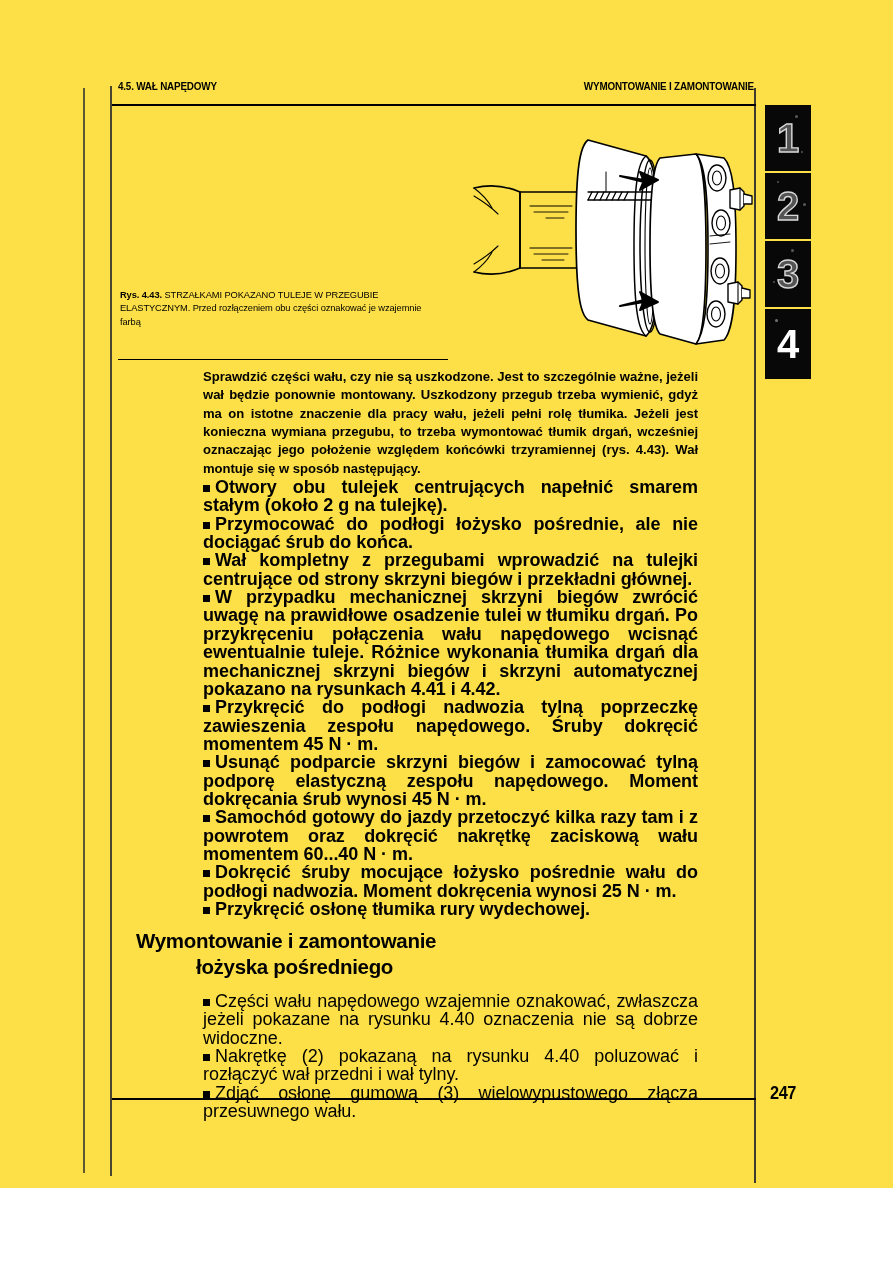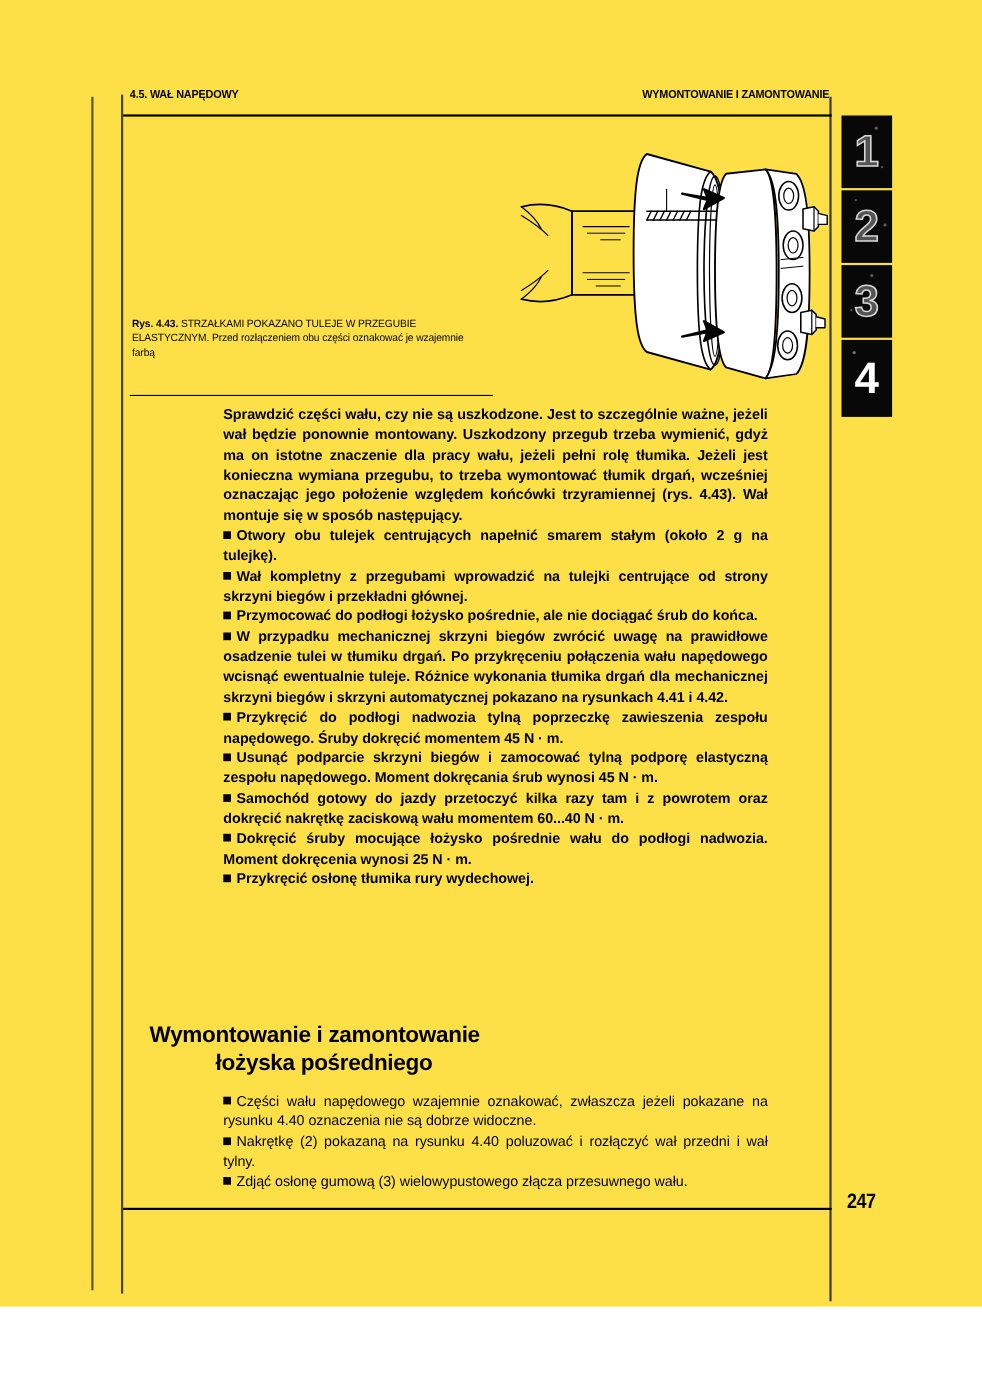--- a/index.html
+++ b/index.html
@@ -129,21 +129,21 @@
   }
   .para {
     font-size: 13.1px;
     line-height: 18.35px;
     text-align: justify;
     letter-spacing: -0.05px;
     margin: 0;
     word-spacing: 0.1px;
   }
   .bullet-item {
-    font-size: 13px;
+    font-size: 18px;
     line-height: 18.35px;
     text-align: justify;
     letter-spacing: -0.05px;
     margin: 0;
     position: relative;
   }
   .bullet-item .sq {
     display: inline-block;
     width: 7px;
     height: 7px;
@@ -288,22 +288,22 @@
   </div>
 
   <div class="caption">
     <span class="fig-no">Rys. 4.43.</span><span> STRZAŁKAMI POKAZANO TULEJE W PRZEGUBIE ELASTYCZNYM.</span><span> Przed rozłączeniem obu części oznakować je wzajemnie farbą</span>
   </div>
   <div class="rule caption-rule"></div>
 
   <div class="body-col">
     <p class="para">Sprawdzić części wału, czy nie są uszkodzone. Jest to szczególnie ważne, jeżeli wał będzie ponownie montowany. Uszkodzony przegub trzeba wymienić, gdyż ma on istotne znaczenie dla pracy wału, jeżeli pełni rolę tłumika. Jeżeli jest konieczna wymiana przegubu, to trzeba wymontować tłumik drgań, wcześniej oznaczając jego położenie względem końcówki trzyramiennej (rys. 4.43). Wał montuje się w sposób następujący.</p>
     <p class="bullet-item"><span class="sq"></span><span>Otwory obu tulejek centrujących napełnić smarem stałym (około 2 g na tulejkę).</span></p>
+    <p class="bullet-item"><span class="sq"></span><span>Przymocować do podłogi łożysko pośrednie, ale nie dociągać śrub do końca.</span></p>
     <p class="bullet-item"><span class="sq"></span><span>Wał kompletny z przegubami wprowadzić na tulejki centrujące od strony skrzyni biegów i przekładni głównej.</span></p>
-    <p class="bullet-item"><span class="sq"></span><span>Przymocować do podłogi łożysko pośrednie, ale nie dociągać śrub do końca.</span></p>
     <p class="bullet-item"><span class="sq"></span><span>W przypadku mechanicznej skrzyni biegów zwrócić uwagę na prawidłowe osadzenie tulei w tłumiku drgań. Po przykręceniu połączenia wału napędowego wcisnąć ewentualnie tuleje. Różnice wykonania tłumika drgań dla mechanicznej skrzyni biegów i skrzyni automatycznej pokazano na rysunkach 4.41 i 4.42.</span></p>
     <p class="bullet-item"><span class="sq"></span><span>Przykręcić do podłogi nadwozia tylną poprzeczkę zawieszenia zespołu napędowego. Śruby dokręcić momentem 45 N · m.</span></p>
     <p class="bullet-item"><span class="sq"></span><span>Usunąć podparcie skrzyni biegów i zamocować tylną podporę elastyczną zespołu napędowego. Moment dokręcania śrub wynosi 45 N · m.</span></p>
     <p class="bullet-item"><span class="sq"></span><span>Samochód gotowy do jazdy przetoczyć kilka razy tam i z powrotem oraz dokręcić nakrętkę zaciskową wału momentem 60...40 N · m.</span></p>
     <p class="bullet-item"><span class="sq"></span><span>Dokręcić śruby mocujące łożysko pośrednie wału do podłogi nadwozia. Moment dokręcenia wynosi 25 N · m.</span></p>
     <p class="bullet-item"><span class="sq"></span><span>Przykręcić osłonę tłumika rury wydechowej.</span></p>
   </div>
 
   <div class="section-head">
     <span>Wymontowanie i zamontowanie</span>

